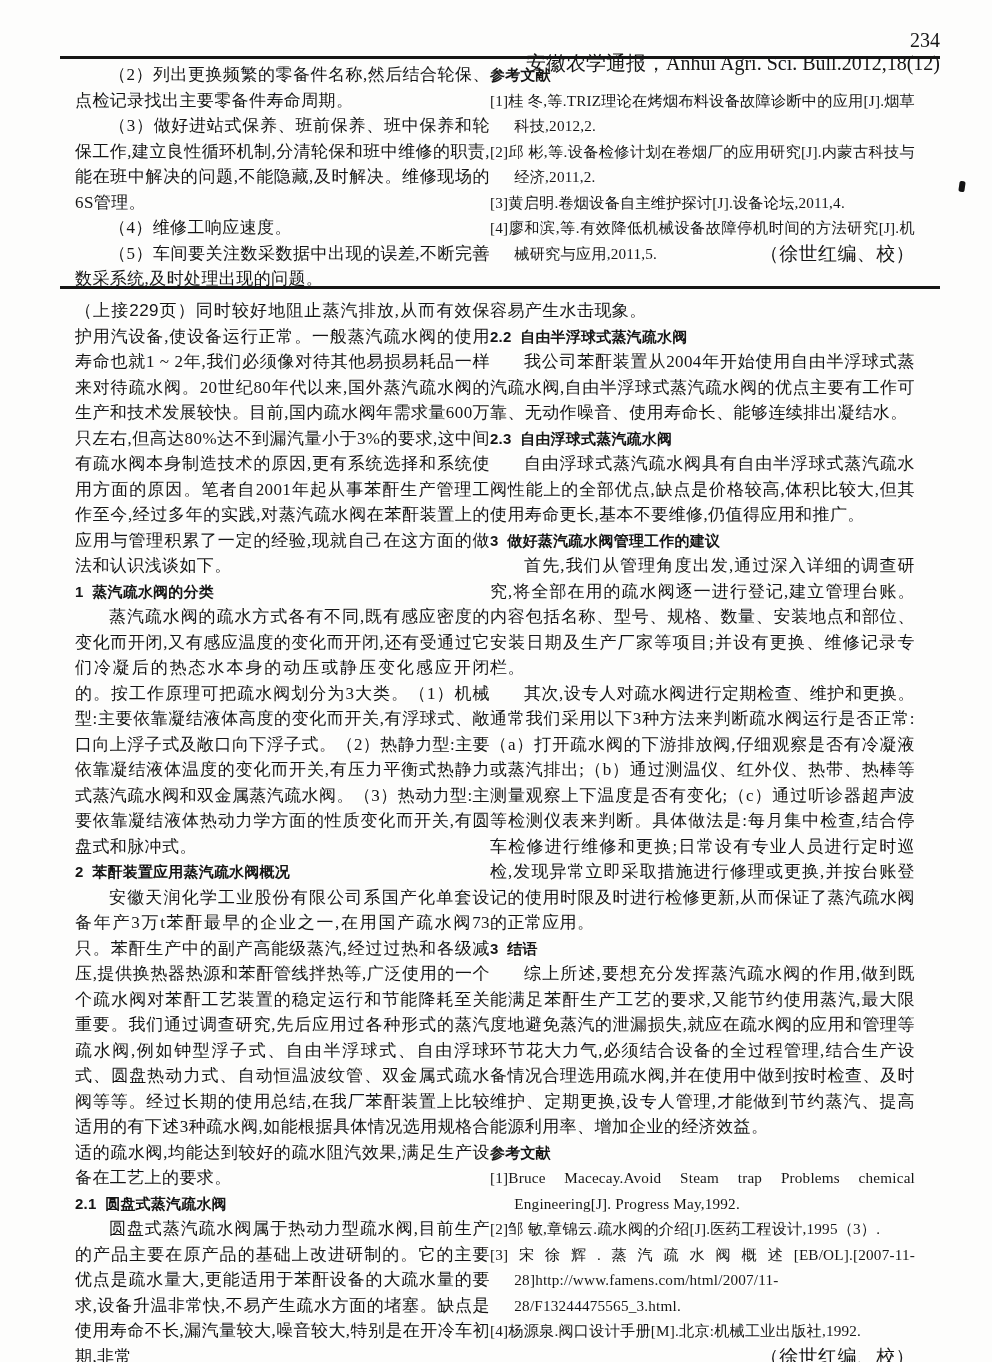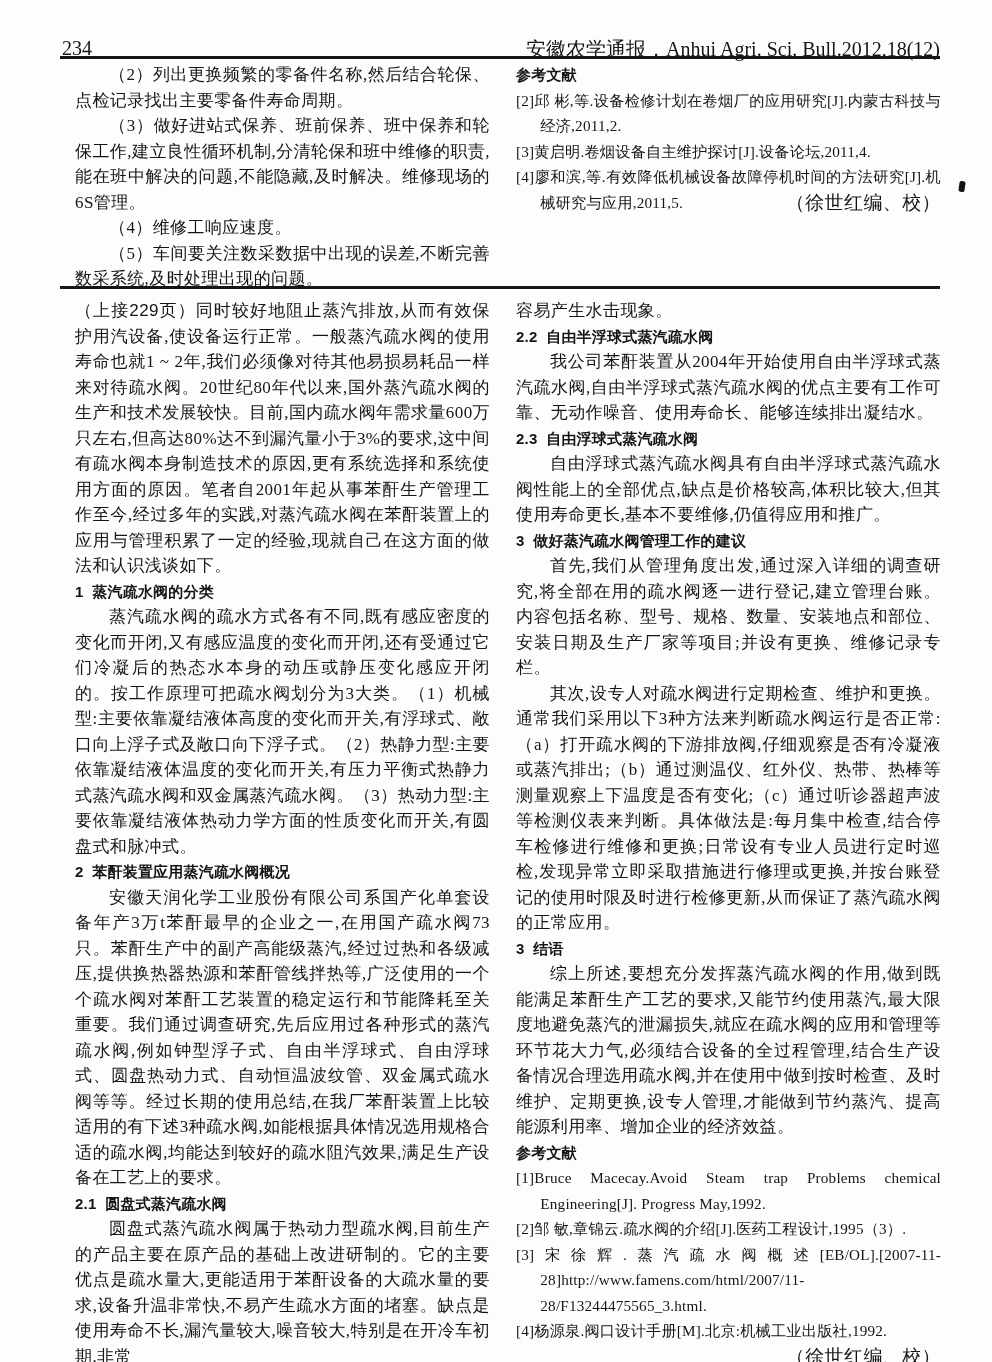--- a/index.html
+++ b/index.html
@@ -4,30 +4,30 @@
 <style>
   html,body{margin:0;padding:0;}
   body{
     width:992px;height:1362px;background:#fdfdfc;color:#151515;
     font-family:"Liberation Serif","DejaVu Serif",serif;
     position:relative;overflow:hidden;
   }
   .page{position:absolute;inset:0;}
   
   .header-row{
-    position:absolute;top:36px;left:62px;width:878px;
-    display:flex;justify-content:space-between;align-items:flex-end;
+    position:absolute;top:28px;left:62px;width:878px;
+    display:flex;justify-content:space-between;align-items:flex-end;flex-direction:column;
   }
   .pagenum{font-size:20px;line-height:24px;}
   .journal{font-size:20px;line-height:22px;}
   .rule{position:absolute;left:60px;width:880px;background:#161616;}
   .rule-top{top:56px;height:3px;}
   .rule-mid{top:286px;height:2.5px;}
   
-  .two-col{position:absolute;left:75px;width:866px;display:flex;gap:26px;}
+  .two-col{position:absolute;left:75px;width:866px;display:flex;}
   .top-section{top:62px;}
   .main-section{top:298px;}
   .col{font-size:17px;line-height:25.5px;letter-spacing:0.4px;text-align:justify;}
   .col-l{width:415px;}
   .col-r{width:425px;}
   .para{margin:0;text-indent:2em;}
   .noindent{text-indent:0;}
   .sec-heading{
     margin:0;font-size:15px;line-height:25.5px;font-weight:bold;
     font-family:"Liberation Sans","DejaVu Sans",sans-serif;
@@ -65,20 +65,21 @@
 
   <div class="two-col top-section">
     <div class="col col-l">
       <p class="para">（2）列出更换频繁的零备件名称,然后结合轮保、点检记录找出主要零备件寿命周期。</p>
       <p class="para">（3）做好进站式保养、班前保养、班中保养和轮保工作,建立良性循环机制,分清轮保和班中维修的职责,能在班中解决的问题,不能隐藏,及时解决。维修现场的6S管理。</p>
       <p class="para">（4）维修工响应速度。</p>
       <p class="para">（5）车间要关注数采数据中出现的误差,不断完善数采系统,及时处理出现的问题。</p>
     </div>
     <div class="col col-r">
       <p class="sec-heading">参考文献</p>
+      <p class="ref">[1]桂 冬,等.TRIZ理论在烤烟布料设备故障诊断中的应用[J].烟草科技,2012,2.</p>
       <p class="ref">[2]邱 彬,等.设备检修计划在卷烟厂的应用研究[J].内蒙古科技与经济,2011,2.</p>
       <p class="ref">[3]黄启明.卷烟设备自主维护探讨[J].设备论坛,2011,4.</p>
       <p class="ref">[4]廖和滨,等.有效降低机械设备故障停机时间的方法研究[J].机械研究与应用,2011,5.</p>
       <p class="credit pull-up">（徐世红编、校）</p>
     </div>
   </div>
 
   <div class="rule rule-mid"></div>
 
   <div class="two-col main-section">

